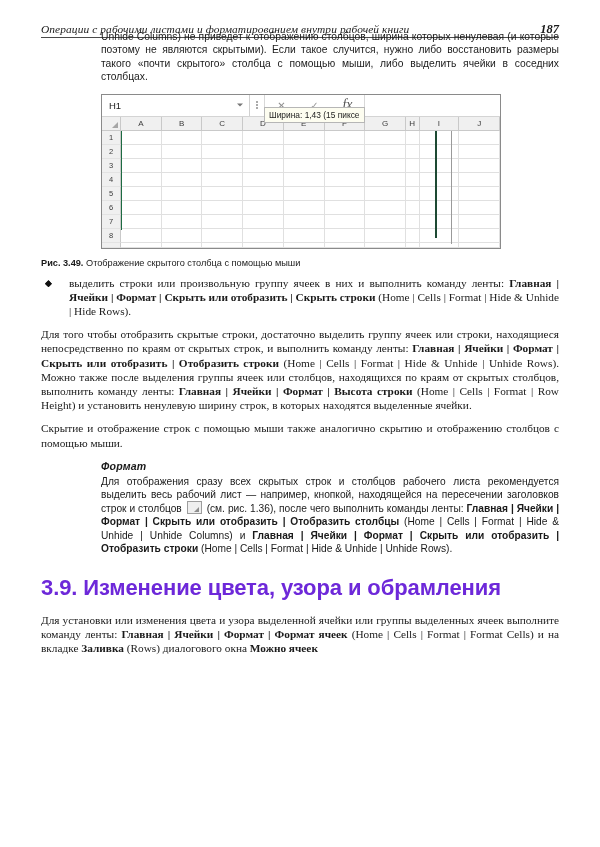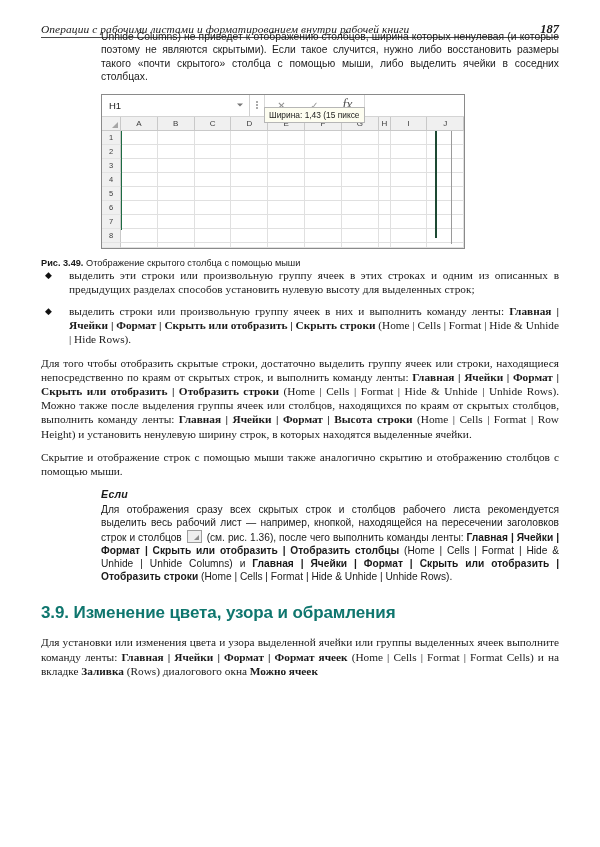--- a/index.html
+++ b/index.html
@@ -74,21 +74,21 @@
   b, .b { font-weight: bold; }
 
   
   .figure-wrap {
     margin: 10px 0 0 0;
     position: relative;
   }
   .excel {
     position: relative;
     margin-left: 60px;
-    width: 364px;
+    width: 400px;
     border: 1px solid #8a8a8a;
     background: #ffffff;
     box-sizing: border-box;
     font-family: "Liberation Sans", sans-serif;
   }
   .excel-formula-bar {
     display: flex;
     align-items: stretch;
     height: 21px;
     background: #ffffff;
@@ -310,23 +310,23 @@
     right: 1.5px; bottom: 1.5px;
     width: 0; height: 0;
     border-left: 5px solid transparent;
     border-bottom: 5px solid #8d8d8d;
   }
 
   
   h2.section {
     font-family: "Liberation Sans", sans-serif;
     font-weight: bold;
-    font-size: 17px;
+    font-size: 22px;
     margin: 20px 0 12px 0;
-    color: #0f766e;
+    color: #6d28d9;
     letter-spacing: -0.1px;
   }
 </style>
 </head>
 <body>
 
 <div class="page">
 
   <div class="running-head">
     <div class="rh-title">Операции с рабочими листами и форматированием внутри рабочей книги</div>
@@ -503,34 +503,33 @@
 
       <div class="fig-caption">
         <b>Рис. 3.49.</b><span> Отображение скрытого столбца с помощью мыши</span>
       </div>
     </div>
 
 
     <ul class="bullets">
       <li>
         <span class="bullet-glyph">◆</span>
-        <span>выделить эти строки или произвольную группу ячеек в этих строках и одним из описанных в предыдущих разделах способов установить нулевую высоту для выделенных строк;</span>
       </li>
       <li>
         <span class="bullet-glyph">◆</span>
         <span>выделить строки или произвольную группу ячеек в них и выполнить команду ленты: </span><b>Главная | Ячейки | Формат | Скрыть или отобразить | Скрыть строки</b><span> (Home | Cells | Format | Hide &amp; Unhide | Hide Rows).</span>
       </li>
     </ul>
 
     <p class="body"><span>Для того чтобы отобразить скрытые строки, достаточно выделить группу ячеек или строки, находящиеся непосредственно по краям от скрытых строк, и выполнить команду ленты: </span><b>Главная | Ячейки | Формат | Скрыть или отобразить | Отобразить строки</b><span> (Home | Cells | Format | Hide &amp; Unhide | Unhide Rows).</span><span> Можно также после выделения группы ячеек или столбцов, находящихся по краям от скрытых столбцов, выполнить команду ленты: </span><b>Главная | Ячейки | Формат | Высота строки</b><span> (Home | Cells | Format | Row Height)</span><span> и установить ненулевую ширину строк, в которых находятся выделенные ячейки.</span></p>
 
     <p class="body">Скрытие и отображение строк с помощью мыши также аналогично скрытию и отображению столбцов с помощью мыши.</p>
 
     <div class="tipbox">
-      <div class="tip-title">Если</div>
+      <div class="tip-title">Формат</div>
       <div class="tip-body"><span>Для отображения сразу всех скрытых строк и столбцов рабочего листа рекомендуется выделить весь рабочий лист — например, кнопкой, находящейся на пересечении заголовков строк и столбцов </span><span class="inline-corner-icon"></span><span> (см. рис. 1.36), после чего выполнить команды ленты: </span><b>Главная | Ячейки | Формат | Скрыть или отобразить | Отобразить столбцы</b><span> (Home | Cells | Format | Hide &amp; Unhide | Unhide Columns)</span><span> и </span><b>Главная | Ячейки | Формат | Скрыть или отобразить | Отобразить строки</b><span> (Home | Cells | Format | Hide &amp; Unhide | Unhide Rows).</span></div>
     </div>
 
     <h2 class="section">3.9. Изменение цвета, узора и обрамления</h2>
 
     <p class="body"><span>Для установки или изменения цвета и узора выделенной ячейки или группы выделенных ячеек выполните команду ленты: </span><b>Главная | Ячейки | Формат | Формат ячеек</b><span> (Home | Cells | Format | Format Cells)</span><span> и на вкладке </span><b>Заливка</b><span> (Rows)</span><span> диалогового окна </span><b>Можно ячеек</b></p>
 
   </div>
 </div>
 

